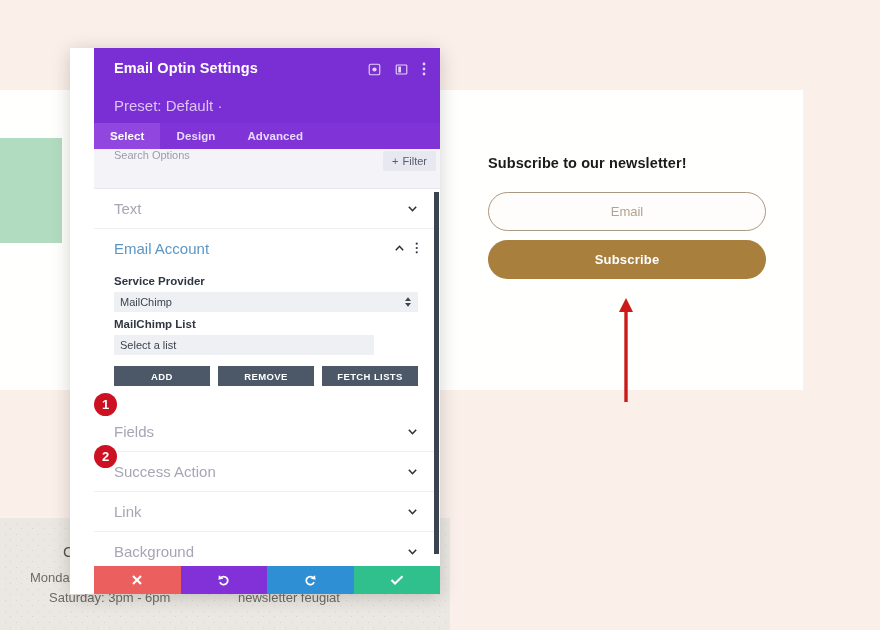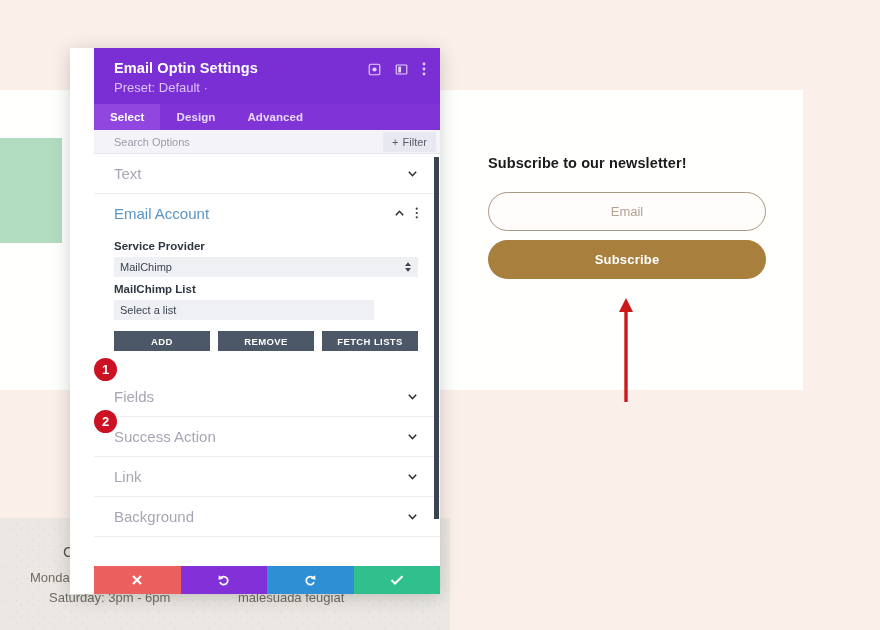--- a/index.html
+++ b/index.html
@@ -71,34 +71,34 @@
   
   .modal {
     position: absolute; left: 70px; top: 48px;
     width: 370px; height: 546px;
     background: #ffffff;
     box-shadow: 0 3px 18px rgba(0,0,0,0.18);
     display: flex; flex-direction: column; overflow: hidden; padding-left: 24px;
   }
   .modal-header { background: #7a2fd4; padding: 12px 16px 9px 20px; position: relative; }
   .modal-title { color: #ffffff; font-size: 14.5px; font-weight: bold; letter-spacing: .1px; }
-  .modal-preset { color: #ddc4f4; font-size: 13px; margin-top: 4px; }
+  .modal-preset { color: #ddc4f4; font-size: 15px; margin-top: 21px; }
   .header-icons { position: absolute; right: 14px; top: 14px; display: flex; align-items: center; gap: 14px; }
   .header-icons .hicon { color: #e5d2f7; display: flex; align-items: center; }
 
   .modal-tabs { background: #8034d8; display: flex; height: 26px; }
   .modal-tab {
     color: #e8d8fa; font-size: 11.5px; font-weight: bold;
     display: flex; align-items: center; padding: 0 16px; letter-spacing: .1px;
   }
   .modal-tab.active { background: #9146e0; color: #ffffff; }
 
   .search-bar {
-    height: 24px; background: #f4f4f8; border-bottom: 1px solid #e7e7ee;
-    display: flex; align-items: center; position: relative; flex: none;
+    height: 40px; background: #f4f4f8; border-bottom: 1px solid #e7e7ee;
+    display: flex; align-items: flex-start; position: relative; flex: none;
   }
   .search-bar .placeholder { color: #9b9bab; font-size: 11px; padding-left: 20px; }
   .filter-btn {
     position: absolute; right: 4px; top: 2px; height: 20px;
     background: #e8e8f0; border-radius: 2px; color: #5a5a6e; font-size: 11px;
     display: flex; align-items: center; gap: 4px; padding: 0 9px;
   }
 
   .modal-body { flex: 1; overflow: hidden; position: relative; background: #fff; }
 
@@ -157,21 +157,21 @@
 
 <div id="page">
 
   <div class="bg-white-band"></div>
   <div class="bg-green-block"></div>
   <div class="bg-textured"></div>
 
   <div class="bg-text t-c">C</div>
   <div class="bg-text t-monday">Monday -</div>
   <div class="bg-text t-saturday">Saturday: 3pm - 6pm</div>
-  <div class="bg-text t-malesuada">malesuada feugiat</div>
+  <div class="bg-text t-malesuada">newsletter feugiat</div>
 
   <div class="optin">
     <div class="optin-title">Subscribe to our newsletter!</div>
     <div class="optin-email">
       <span>Email</span>
     </div>
     <div class="optin-button">Subscribe</div>
   </div>
 
   <svg class="red-arrow" viewBox="0 0 16 104">

